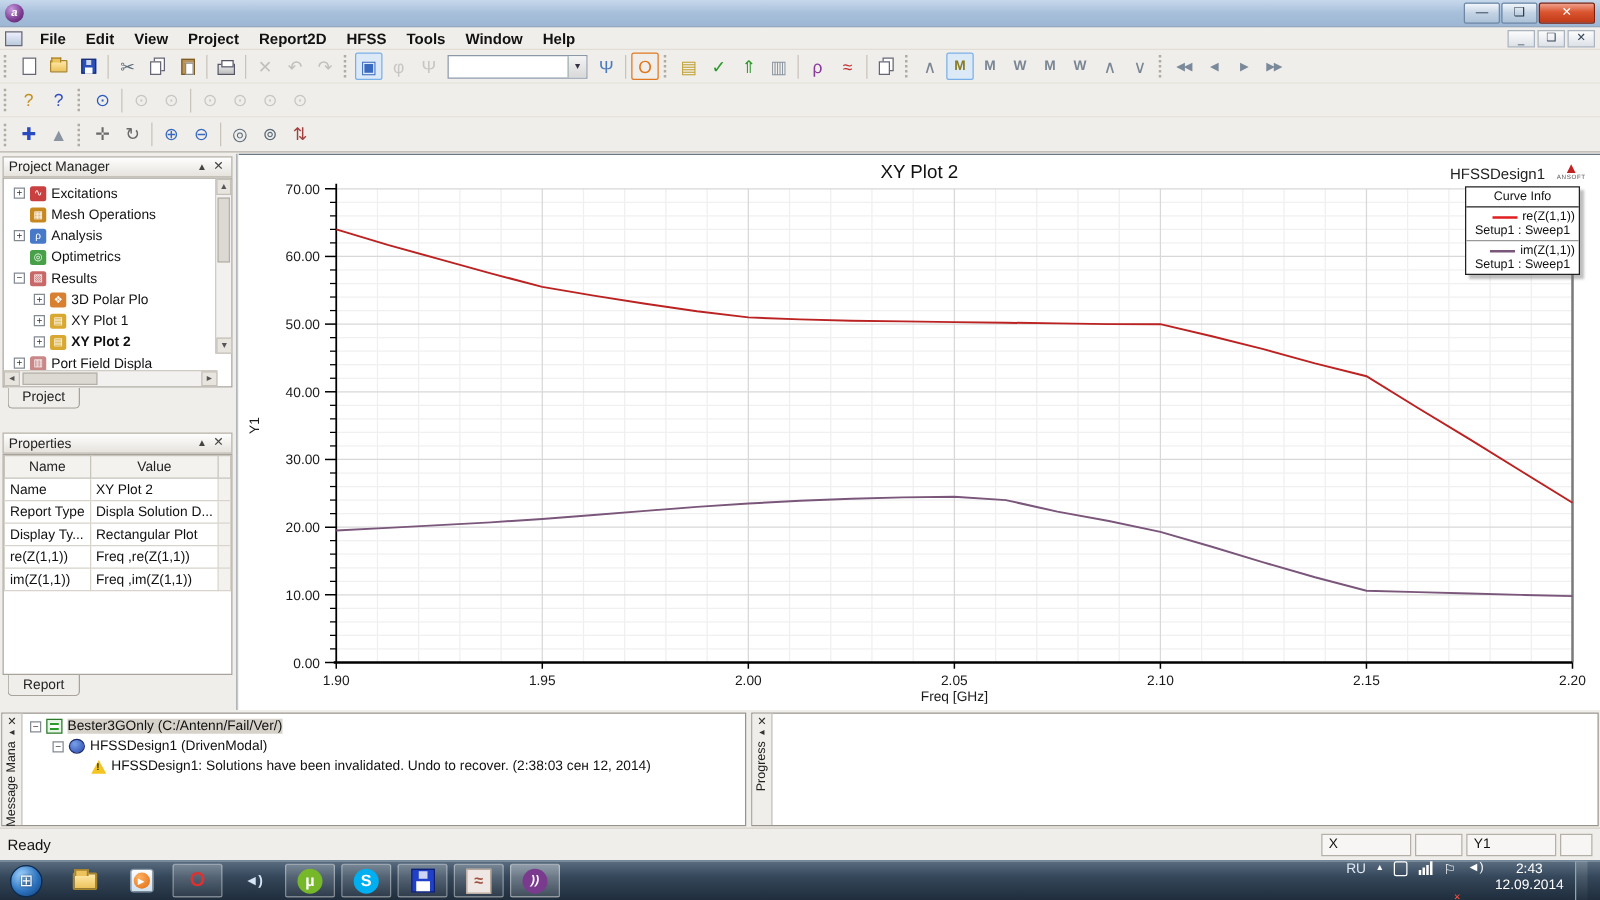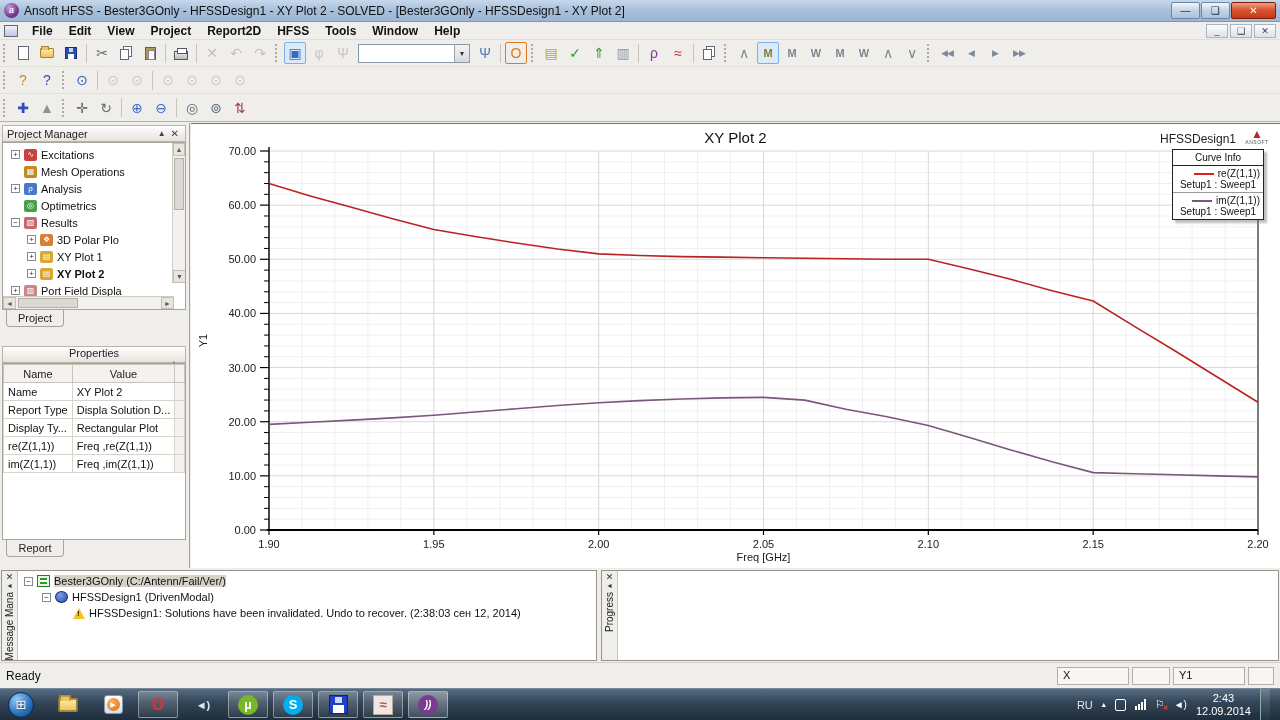--- a/index.html
+++ b/index.html
@@ -62,21 +62,21 @@
 
   
   #dock { position:absolute; left:0; top:123px; width:190px; height:445px; background:#f0eeea; border-right:1px solid #9aa2ac; }
   .panel-header { position:absolute; left:2px; width:184px; height:17px;
     background:linear-gradient(#fefefe,#e6e3dd); border:1px solid #b8b4aa;
     font-size:11px; color:#222; display:flex; align-items:center; padding:0 4px; }
   .panel-header .ph-btn { margin-left:auto; font-size:8px; color:#444; padding:0 3px; }
   .panel-header .ph-x { font-size:10px; color:#444; padding:0 2px; }
   .panel-body { position:absolute; left:2px; width:184px; background:#fff; border:1px solid #a8a49c; overflow:hidden; }
   #pm-header { top:2px; } #pm-body { top:19px; height:168px; }
-  #props-header { top:223px;flex-direction:column; } #props-body { top:240px; height:177px; }
+  #props-header { top:223px; } #props-body { top:240px; height:177px; }
   .dock-tab { position:absolute; left:6px; width:58px; height:17px; background:#f0eeea;
     border:1px solid #a8a49c; border-top:none; border-radius:0 0 4px 4px; font-size:11px;
     display:flex; align-items:center; justify-content:center; color:#222; }
   #pm-tab { top:187px; } #props-tab { top:417px; }
 
   .tree { padding-top:3px; }
   .tree-row { height:17px; display:flex; align-items:center; font-size:11px; color:#111; white-space:nowrap; }
   .exp { width:9px; height:9px; border:1px solid #848a92; background:#fff; font-size:8px; line-height:7px;
     text-align:center; color:#333; margin-right:4px; flex:none; }
   .exp.spacer { visibility:hidden; }
@@ -155,37 +155,36 @@
     display:flex; align-items:center; justify-content:center; }
   .tb-media { width:19px; height:19px; background:linear-gradient(#fdfdfd,#cfe0ee); border:1px solid #89a; border-radius:3px;
     display:flex; align-items:center; justify-content:center; }
   .tb-media i { width:13px; height:13px; border-radius:50%; background:radial-gradient(circle at 35% 30%,#ffb060,#e06a10); color:#fff;
     font-style:normal; font-size:7px; display:flex; align-items:center; justify-content:center; }
   .tb-floppy { width:19px; height:19px; background:#2040c8; border:1px solid #102070; position:relative; }
   .tb-floppy:before { content:""; position:absolute; left:3px; top:9px; width:11px; height:8px; background:#fff; }
   .tb-floppy:after { content:""; position:absolute; left:5px; top:1px; width:7px; height:6px; background:#ccd6f4; }
   .tb-squig { width:20px; height:20px; background:#efe7e3; border:1px solid #b8a89c; color:#a05040; font-size:13px; font-weight:bold;
     display:flex; align-items:center; justify-content:center; }
-  #tray { margin-left:auto; display:flex; align-items:center; gap:9px; color:#fff; padding-right:10px; }
+  #tray { margin-left:auto; display:flex; gap:9px; color:#fff; padding-right:10px; }
   #tray .tr-lang { font-size:11px; color:#dfe8f2; }
   #tray .tr-arrow { font-size:8px; }
   .tr-bars { display:flex; align-items:flex-end; gap:1px; height:11px; }
   .tr-bars i { width:2px; background:#fff; display:block; }
   .tr-flag { position:relative; font-size:11px; }
   .tr-flag:after { content:"✕"; position:absolute; right:-4px; bottom:-1px; font-size:7px; color:#ff5040; font-weight:bold; }
   .tr-tablet { width:11px; height:12px; border:1px solid #fff; border-radius:2px; }
   #tray .clock { text-align:center; font-size:11px; line-height:13px; color:#fff; }
   #show-desktop { width:10px; height:32px; border-left:1px solid #8aa; background:linear-gradient(rgba(255,255,255,.15),rgba(255,255,255,.02)); }
 </style>
 </head>
 <body>
 
 <div id="titlebar">
   <div class="app-orb">a</div>
-  <span id="title-text">Ansoft HFSS - Bester3GOnly - HFSSDesign1 - XY Plot 2 - SOLVED - [Bester3GOnly - HFSSDesign1 - XY Plot 2]</span>
   <div id="win-controls">
     <div class="wbtn">—</div>
     <div class="wbtn">❑</div>
     <div class="wbtn close">✕</div>
   </div>
 </div>
 
 <div id="menubar">
   <div class="mdi-icon"></div>
   <div id="menu-items" style="display: flex; font-weight: bold;">

